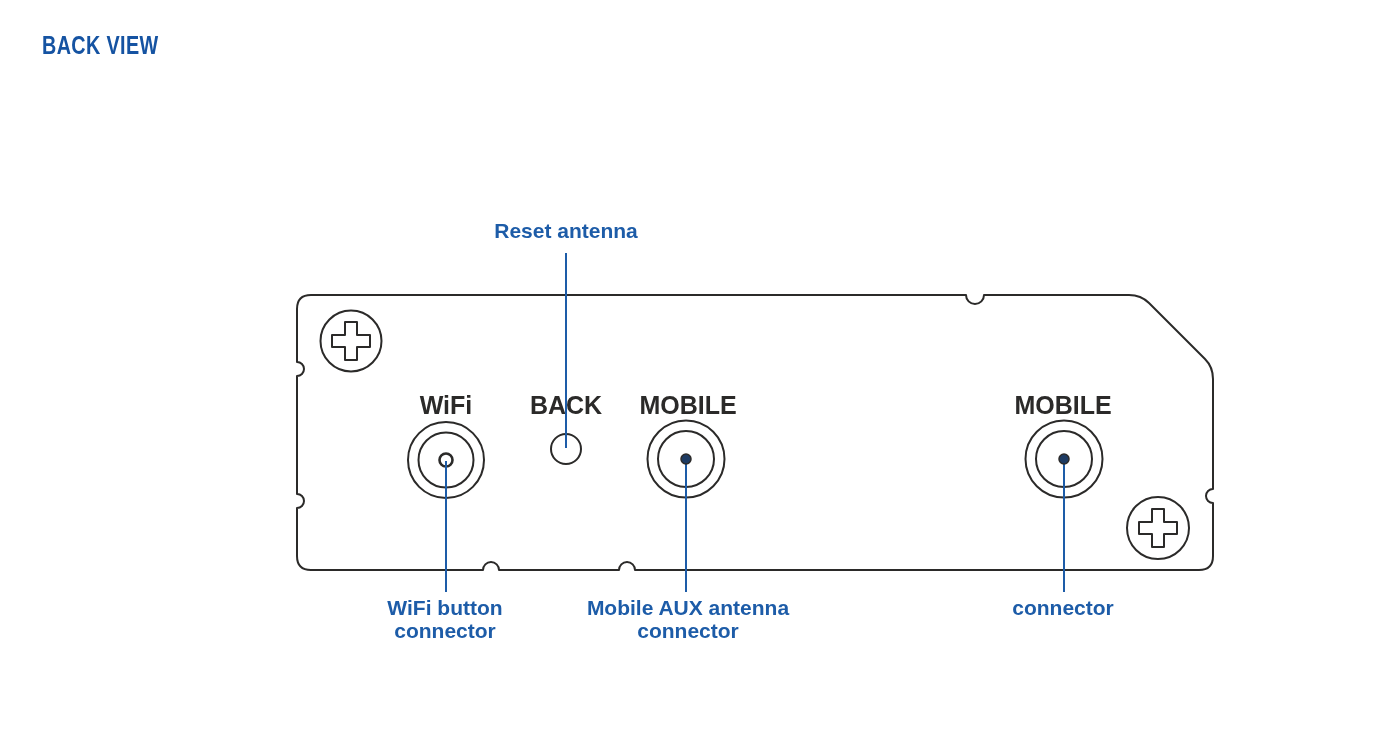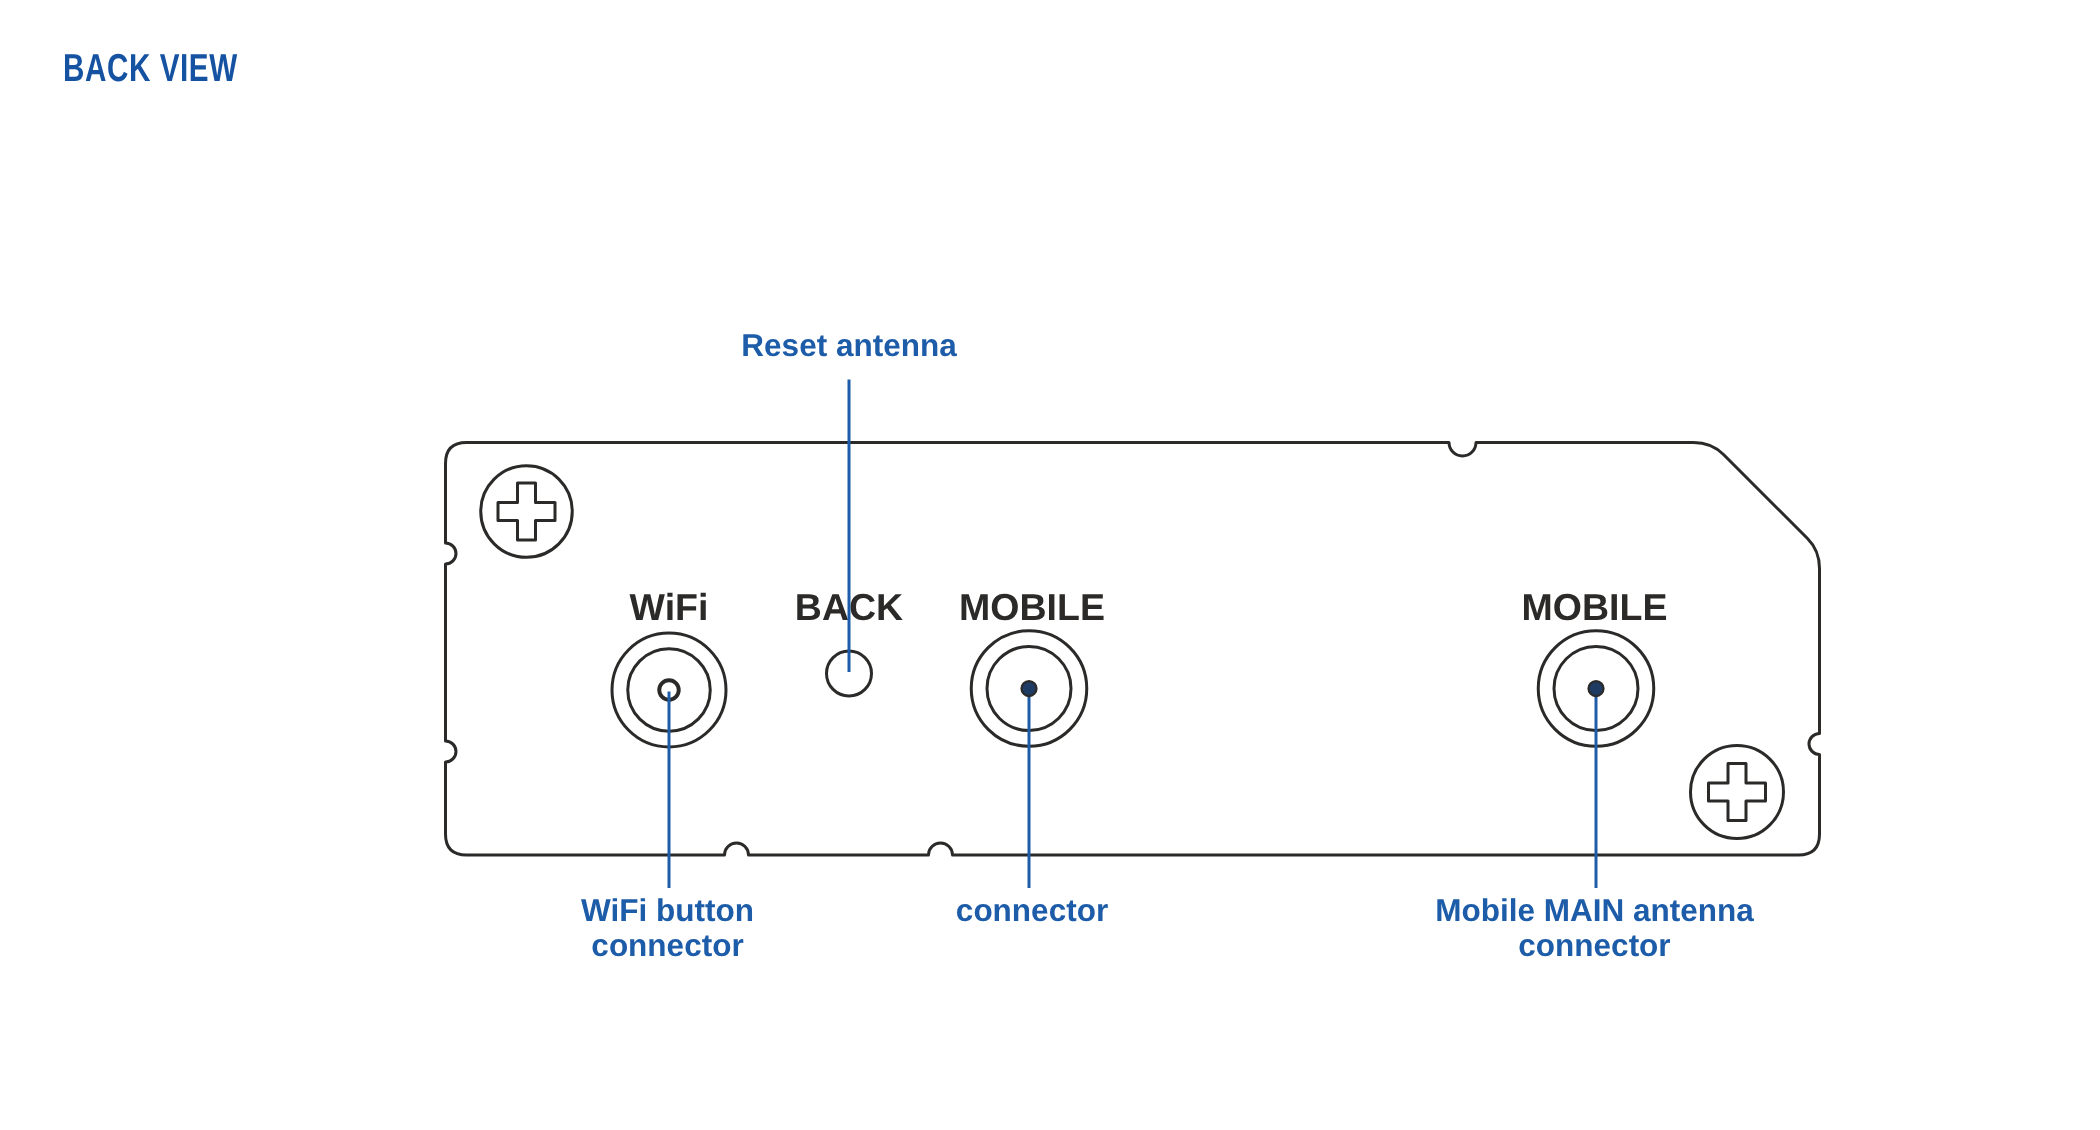--- a/index.html
+++ b/index.html
@@ -58,24 +58,24 @@
   <div class="device-label" style="left:446px;top:391px;">WiFi</div>
   <div class="device-label" style="left:566px;top:391px;">BACK</div>
   <div class="device-label" style="left:688px;top:391px;">MOBILE</div>
   <div class="device-label" style="left:1063px;top:391px;">MOBILE</div>
 
   <div class="callout-label" style="left:445px;top:596px;">
     <span style="display:block">WiFi button</span>
     <span style="display:block">connector</span>
   </div>
   <div class="callout-label" style="left:688px;top:596px;">
+    <span style="display:block">Mobile AUX antenna</span>
     <span style="display:block">connector</span>
   </div>
   <div class="callout-label" style="left:1063px;top:596px;">
-    <span style="display:block">Mobile MAIN antenna</span>
     <span style="display:block">connector</span>
   </div>
 
   <svg class="overlay" width="1400" height="753" viewBox="0 0 1400 753">
 
     <path class="stroke" d="M 297 309 Q 297 295 311 295
          H 966 A 9 9 0 0 0 984 295
          H 1129 Q 1141 295 1149 303
          L 1205 359 Q 1213 367 1213 379
          V 489 A 7 7 0 0 0 1213 503

